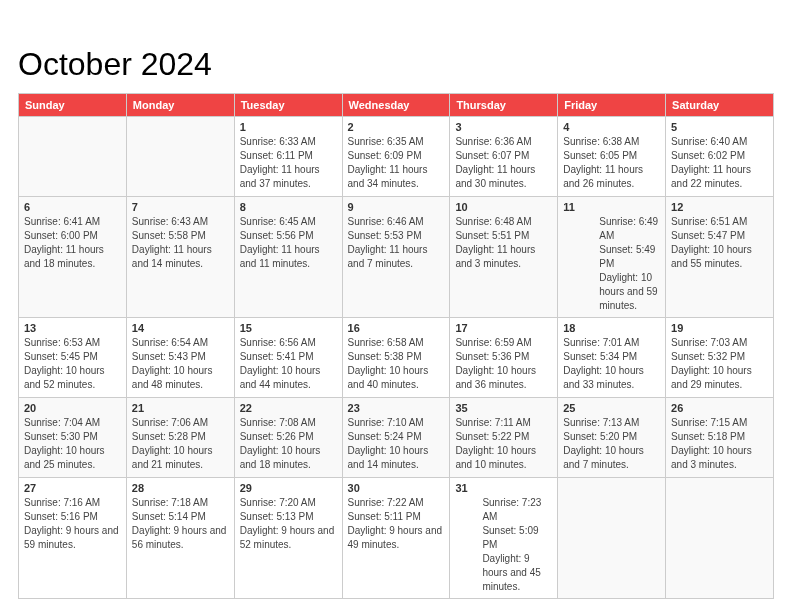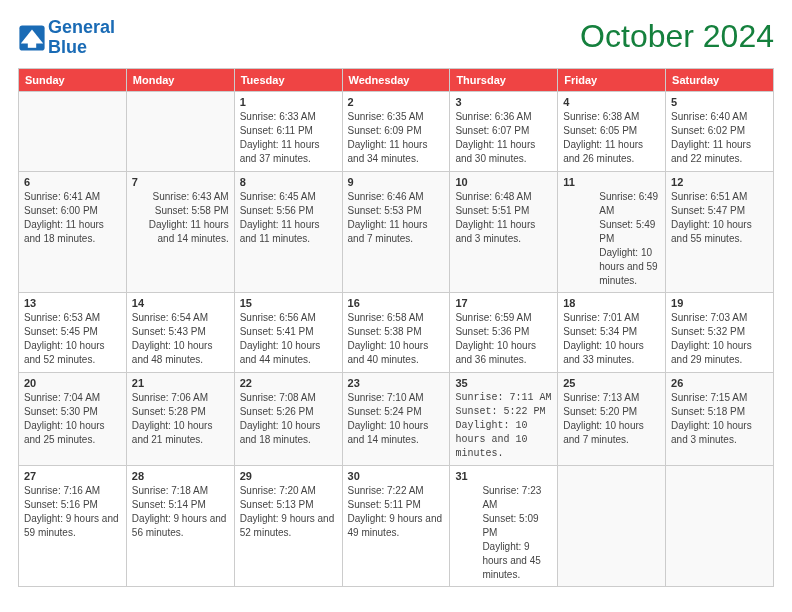--- a/index.html
+++ b/index.html
@@ -39,21 +39,22 @@
       width: 28px;
       height: 28px;
       margin-right: 2px;
     }
     .title-block {
       text-align: right;
     }
     .month-title {
       font-size: 32px;
       font-weight: 300;
-      color: #15803d;
+      color: #000000;
+      margin-top: 28px;
     }
     .location {
       font-size: 15px;
       color: #555;
     }
     .calendar {
       width: 100%;
       border-collapse: collapse;
       font-size: 10px;
     }
@@ -91,33 +92,20 @@
       color: #444;
       font-size: 10px;
       line-height: 1.4;
     }
   </style>
 </head>
 <body>
 
 <div class="page">
   <div class="header">
-    <div class="logo">
-      <svg class="logo-icon" viewBox="0 0 40 40">
-        <rect x="2" y="2" width="36" height="36" rx="4" fill="#1a6bb5"></rect>
-        <polygon points="20,8 36,28 4,28" fill="white"></polygon>
-        <rect x="14" y="24" width="12" height="10" fill="white"></rect>
-      </svg>
-      <div>
-        <div class="logo-text">
-          <span>General</span><br>
-          <span style="color:#1a6bb5">Blue</span>
-        </div>
-      </div>
-    </div>
     <div class="title-block">
       <div class="month-title">October 2024</div>
     </div>
   </div>
 
   <table class="calendar">
     <thead>
       <tr>
       <th>Sunday</th>
           <th>Monday</th>
@@ -165,21 +153,21 @@
         </tr>
         <tr>
           <td>
             <span class="day-num">6</span>
             <div class="day-info" style="white-space: pre-line;">Sunrise: 6:41 AM
 Sunset: 6:00 PM
 Daylight: 11 hours and 18 minutes.</div>
           </td>
           <td>
             <span class="day-num">7</span>
-            <div class="day-info" style="white-space: pre-line; text-align: right;">Sunrise: 6:43 AM
+            <div class="day-info" style="white-space: pre-line;">Sunrise: 6:43 AM
 Sunset: 5:58 PM
 Daylight: 11 hours and 14 minutes.</div>
           </td>
           <td>
             <span class="day-num">8</span>
             <div class="day-info" style="white-space: pre-line;">Sunrise: 6:45 AM
 Sunset: 5:56 PM
 Daylight: 11 hours and 11 minutes.</div>
           </td>
           <td>
@@ -271,21 +259,21 @@
 Daylight: 10 hours and 18 minutes.</div>
           </td>
           <td>
             <span class="day-num">23</span>
             <div class="day-info" style="white-space: pre-line;">Sunrise: 7:10 AM
 Sunset: 5:24 PM
 Daylight: 10 hours and 14 minutes.</div>
           </td>
           <td>
             <span class="day-num">35</span>
-            <div class="day-info" style="white-space: pre-line; font-family: Liberation Mono, monospace;">Sunrise: 7:11 AM
+            <div class="day-info" style="white-space: pre-line;">Sunrise: 7:11 AM
 Sunset: 5:22 PM
 Daylight: 10 hours and 10 minutes.</div>
           </td>
           <td>
             <span class="day-num">25</span>
             <div class="day-info" style="white-space: pre-line;">Sunrise: 7:13 AM
 Sunset: 5:20 PM
 Daylight: 10 hours and 7 minutes.</div>
           </td>
           <td>

